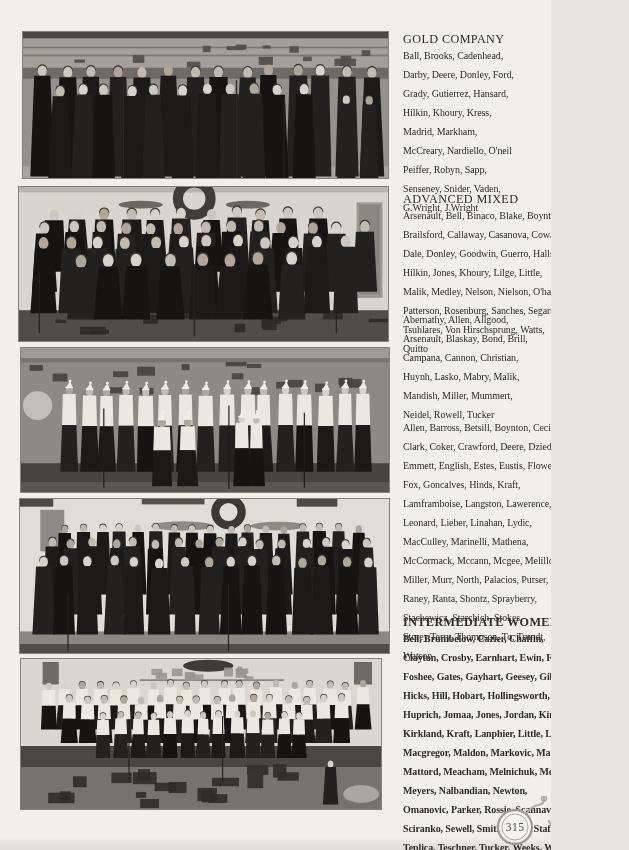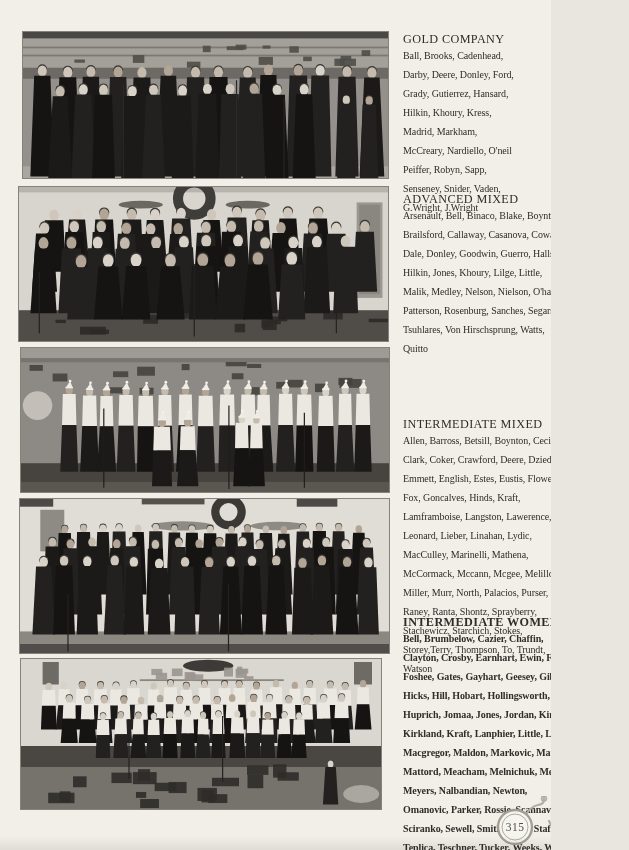--- a/index.html
+++ b/index.html
@@ -848,23 +848,28 @@
       <div class="section-names">Arsenault, Bell, Binaco, Blake, Boynton,
 Brailsford, Callaway, Casanova, Cowan,
 Dale, Donley, Goodwin, Guerro, Halls,
 Hilkin, Jones, Khoury, Lilge, Little,
 Malik, Medley, Nelson, Nielson, O'hara,
 Patterson, Rosenburg, Sanches, Segars,
 Tsuhlares, Von Hirschsprung, Watts,
 Quitto</div>
     </div>
     <div class="section" style="top:310px;">
+      <div class="section-names">Abernathy, Allen, Allgood,
+Arsenault, Blaskay, Bond, Brill,
+Campana, Cannon, Christian,
+Huynh, Lasko, Mabry, Malik,
+Mandish, Miller, Mummert,
+Neidel, Rowell, Tucker</div>
     </div>
     <div class="section" style="top:418px;">
-      <div class="section-heading">INTERMEDIATE MIXED</div>
       <div class="section-names">Allen, Barross, Betsill, Boynton, Cecil,
 Clark, Coker, Crawford, Deere, Dziedzic,
 Emmett, English, Estes, Eustis, Flowers,
 Fox, Goncalves, Hinds, Kraft,
 Lamframboise, Langston, Lawerence, Le,
 Leonard, Lieber, Linahan, Lydic,
 MacCulley, Marinelli, Mathena,
 McCormack, Mccann, Mcgee, Melillo,
 Miller, Murr, North, Palacios, Purser,
 Raney, Ranta, Shontz, Sprayberry,

